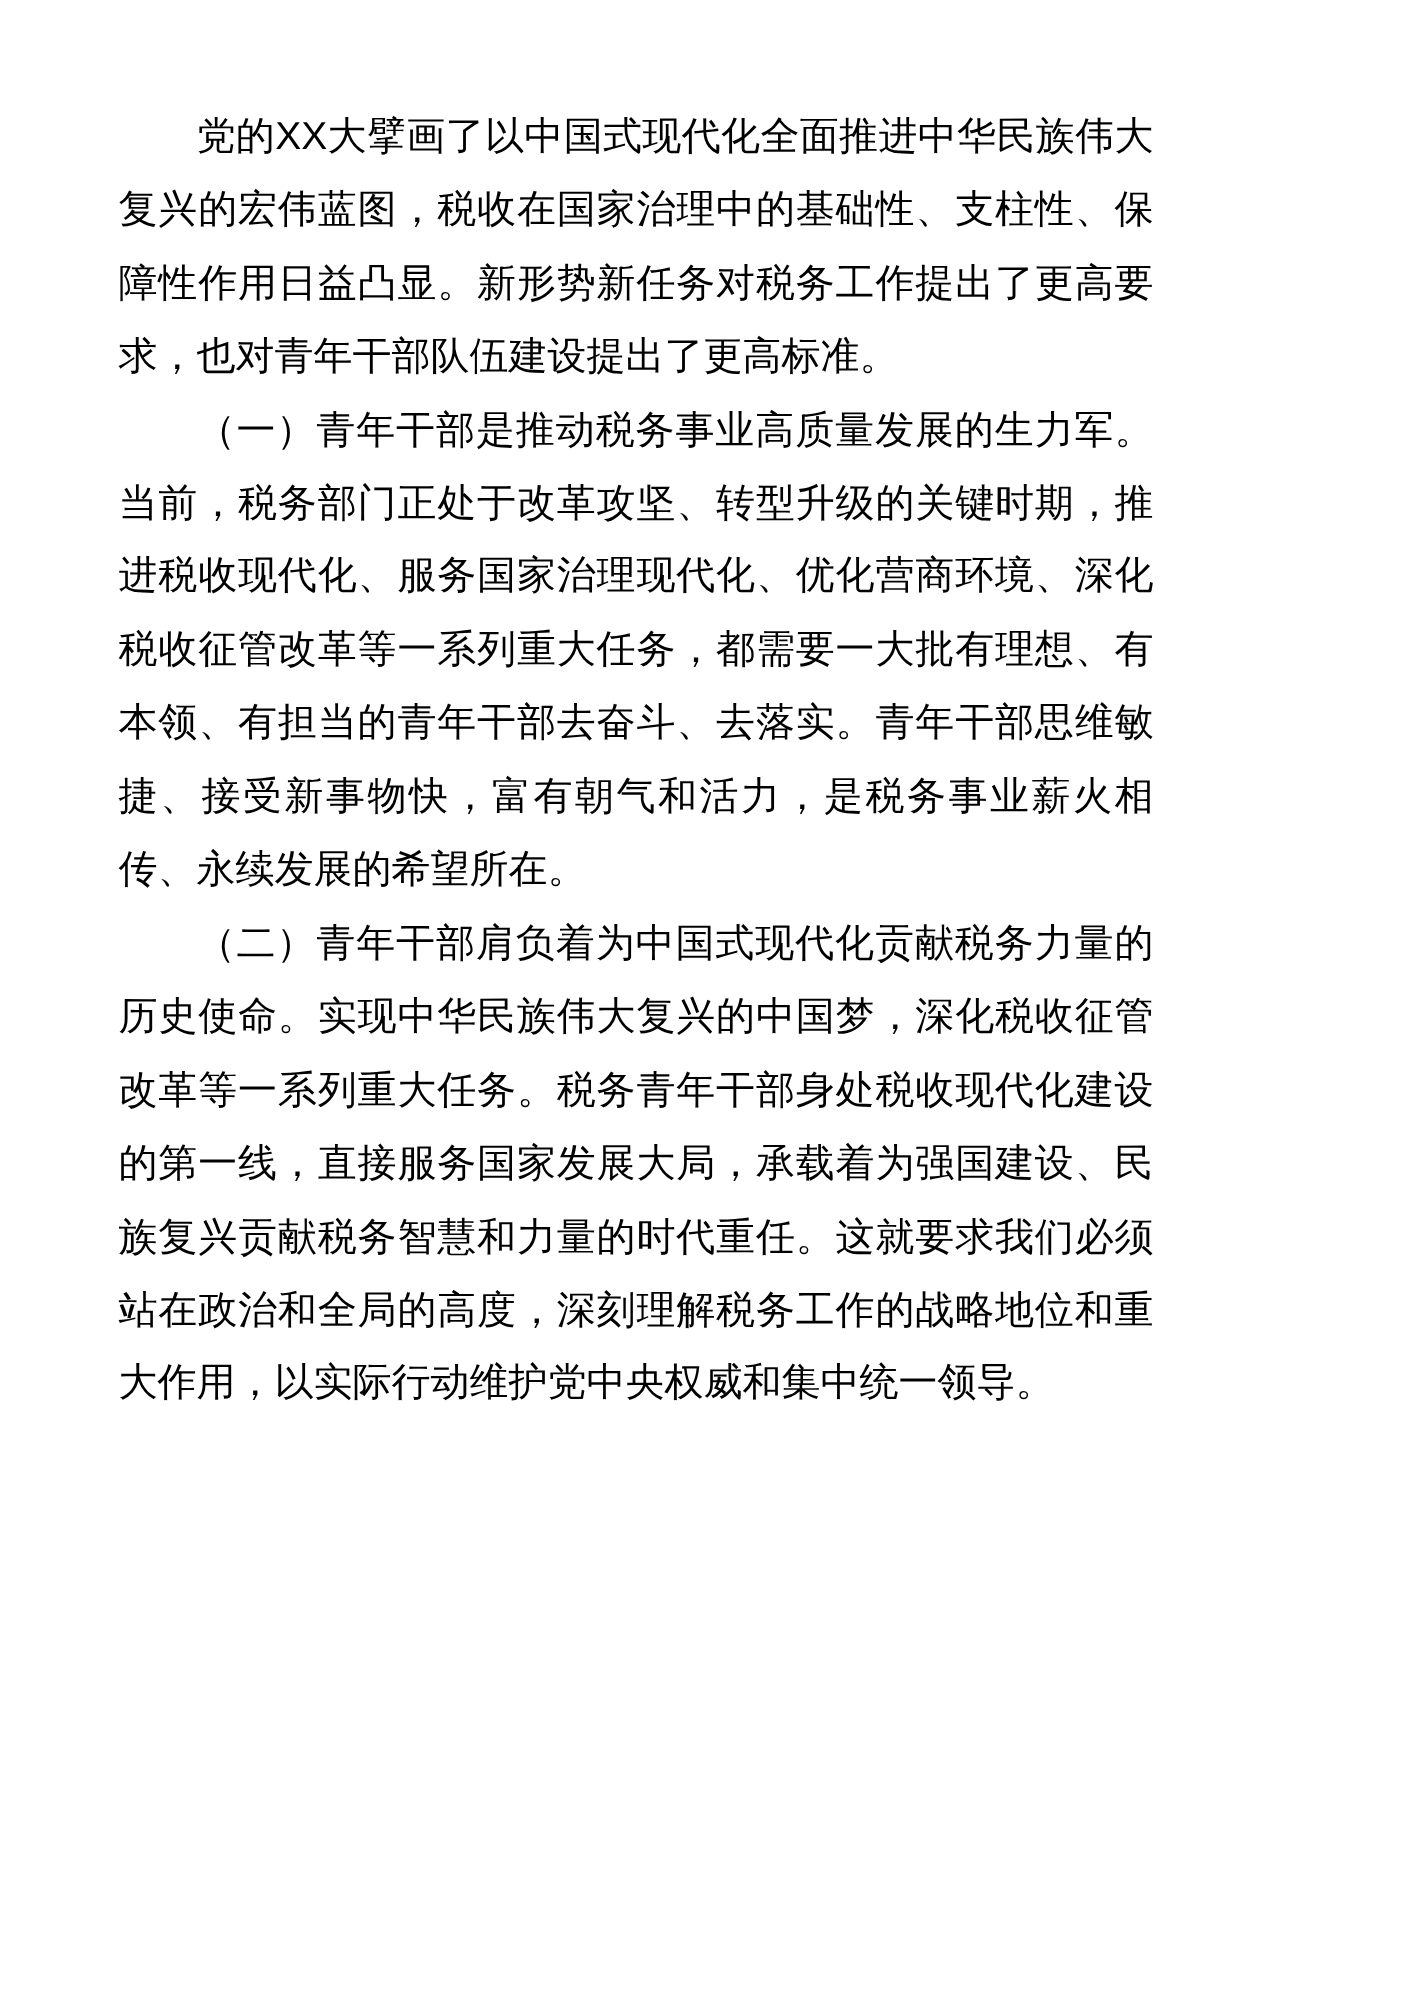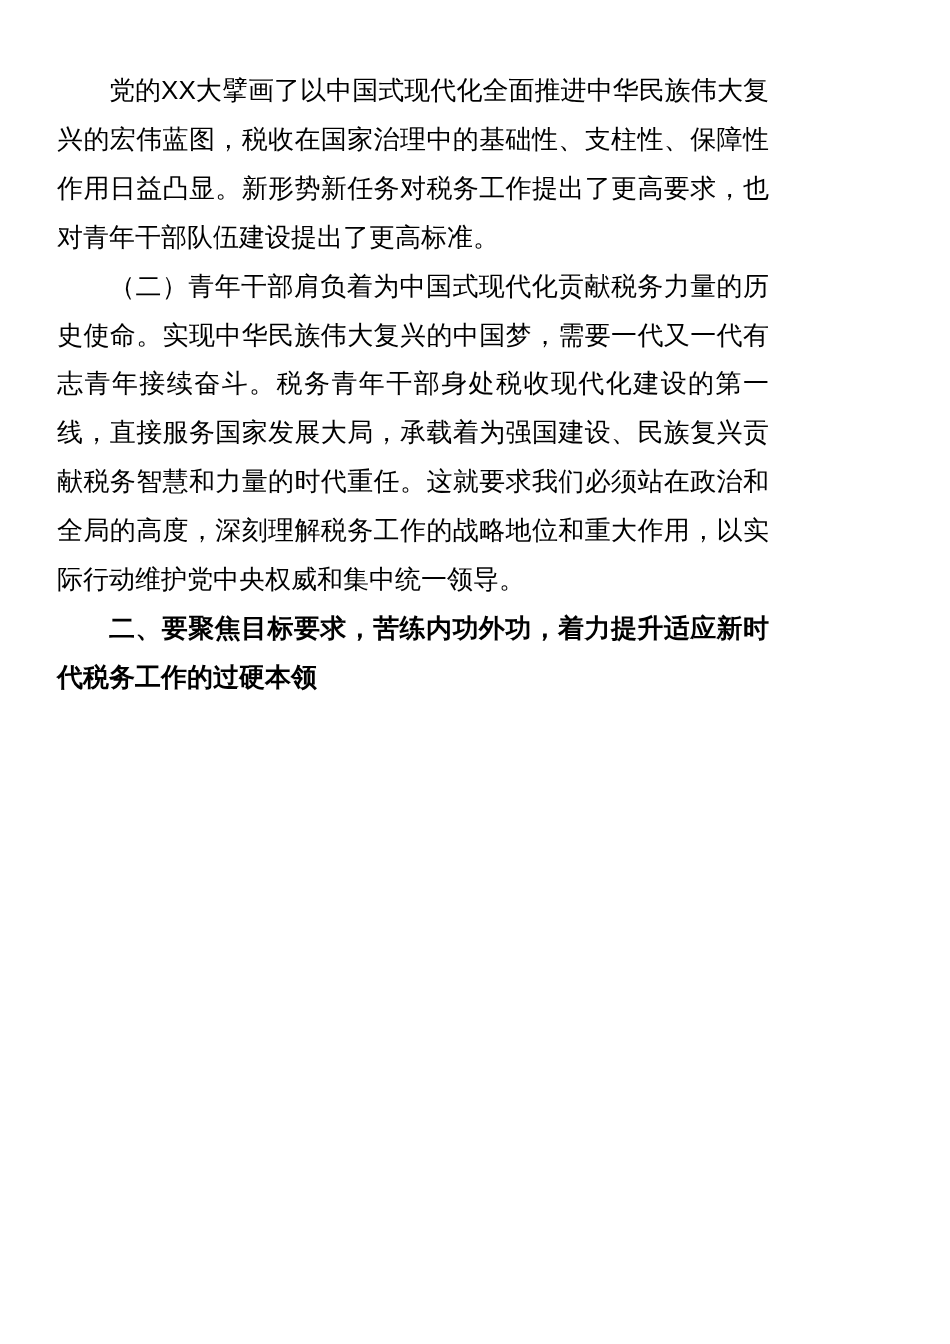--- a/index.html
+++ b/index.html
@@ -9,21 +9,21 @@
   }
   body {
     width: 950px;
     height: 1344px;
     overflow: hidden;
   }
   .page {
     box-sizing: border-box;
     width: 826px;
     height: 1344px;
-    padding: 66px 57px 0 57px;
+    padding: 66px 57px 0 79px;
     background: #ffffff;
   }
   .doc-body p.para {
     margin: 0;
     padding: 0;
     font-family: "Liberation Sans", sans-serif;
     font-size: 26px;
     line-height: 48.9px;
     color: #000000;
     text-align: justify;
@@ -34,16 +34,16 @@
   .doc-body p.para.bold {
     font-weight: 700;
   }
 </style>
 </head>
 <body>
 
 <div class="page">
   <div class="doc-body" id="doc-body">
       <p class="para">党的XX大擘画了以中国式现代化全面推进中华民族伟大复兴的宏伟蓝图，税收在国家治理中的基础性、支柱性、保障性作用日益凸显。新形势新任务对税务工作提出了更高要求，也对青年干部队伍建设提出了更高标准。</p>
-      <p class="para">（二）青年干部肩负着为中国式现代化贡献税务力量的历史使命。实现中华民族伟大复兴的中国梦，需要一代又一代有志青年接续奋斗。税务青年干部身处税收现代化建设的第一线，直接服务国家发展大局，承载着为强国建设、民族复兴贡献税务智慧和力量的时代重任。这就要求我们必须站在政治和全局的高度，深刻理解税务工作的战略地位和重大作用，以实际行动维护党中央权威和集中统一领导。</p>
-      <p class="para bold">二、要聚焦目标要求，苦练内功外功，着力提升适应新时代税务工作的过硬本领</p>
+      <p class="para">（一）青年干部是推动税务事业高质量发展的生力军。当前，税务部门正处于改革攻坚、转型升级的关键时期，推进税收现代化、服务国家治理现代化、优化营商环境、深化税收征管改革等一系列重大任务，都需要一大批有理想、有本领、有担当的青年干部去奋斗、去落实。青年干部思维敏捷、接受新事物快，富有朝气和活力，是税务事业薪火相传、永续发展的希望所在。</p>
+      <p class="para">（二）青年干部肩负着为中国式现代化贡献税务力量的历史使命。实现中华民族伟大复兴的中国梦，深化税收征管改革等一系列重大任务。税务青年干部身处税收现代化建设的第一线，直接服务国家发展大局，承载着为强国建设、民族复兴贡献税务智慧和力量的时代重任。这就要求我们必须站在政治和全局的高度，深刻理解税务工作的战略地位和重大作用，以实际行动维护党中央权威和集中统一领导。</p>
     </div>
 </div>
 
 </body></html>

